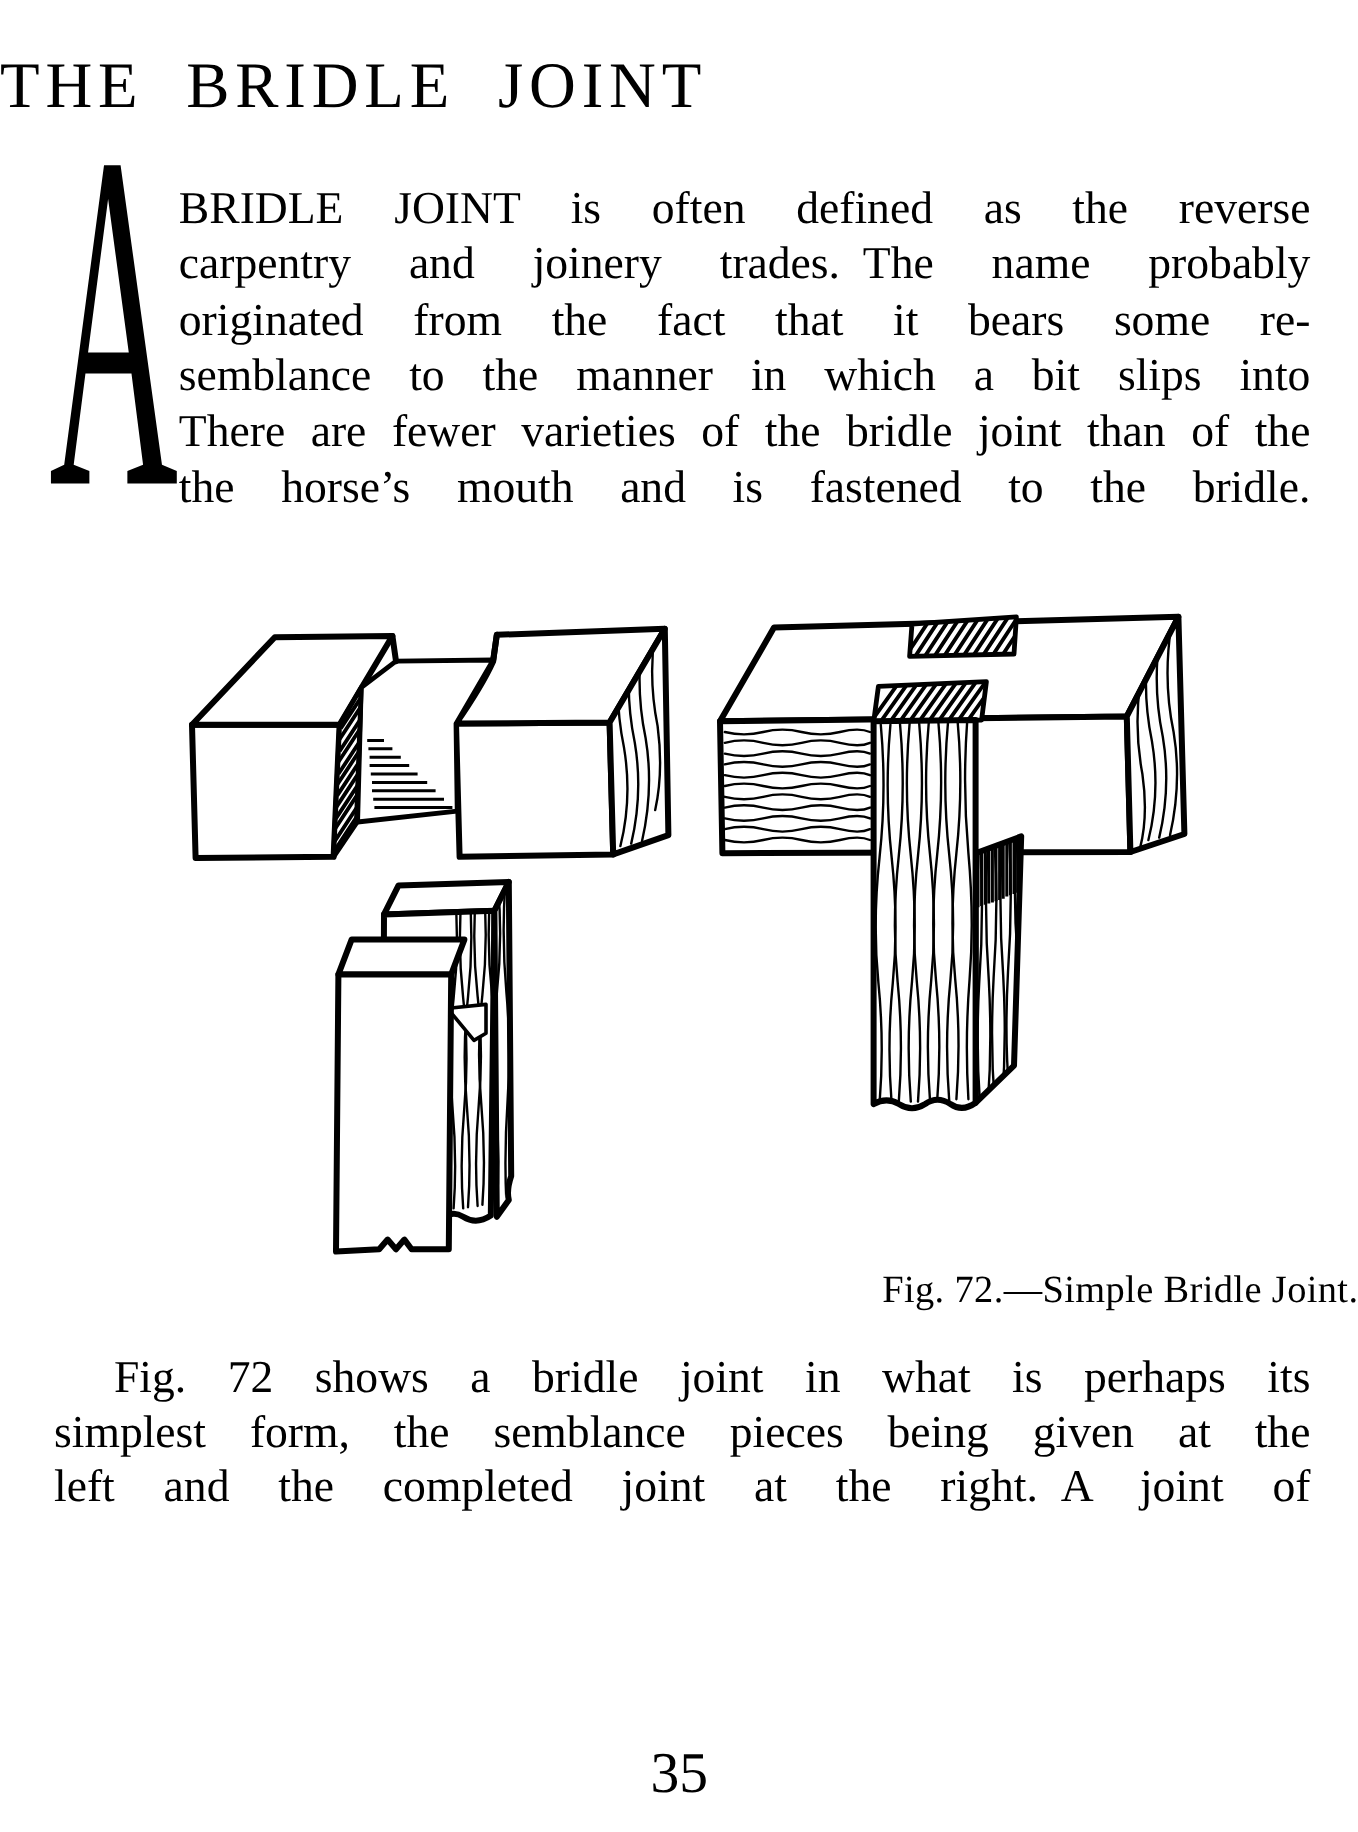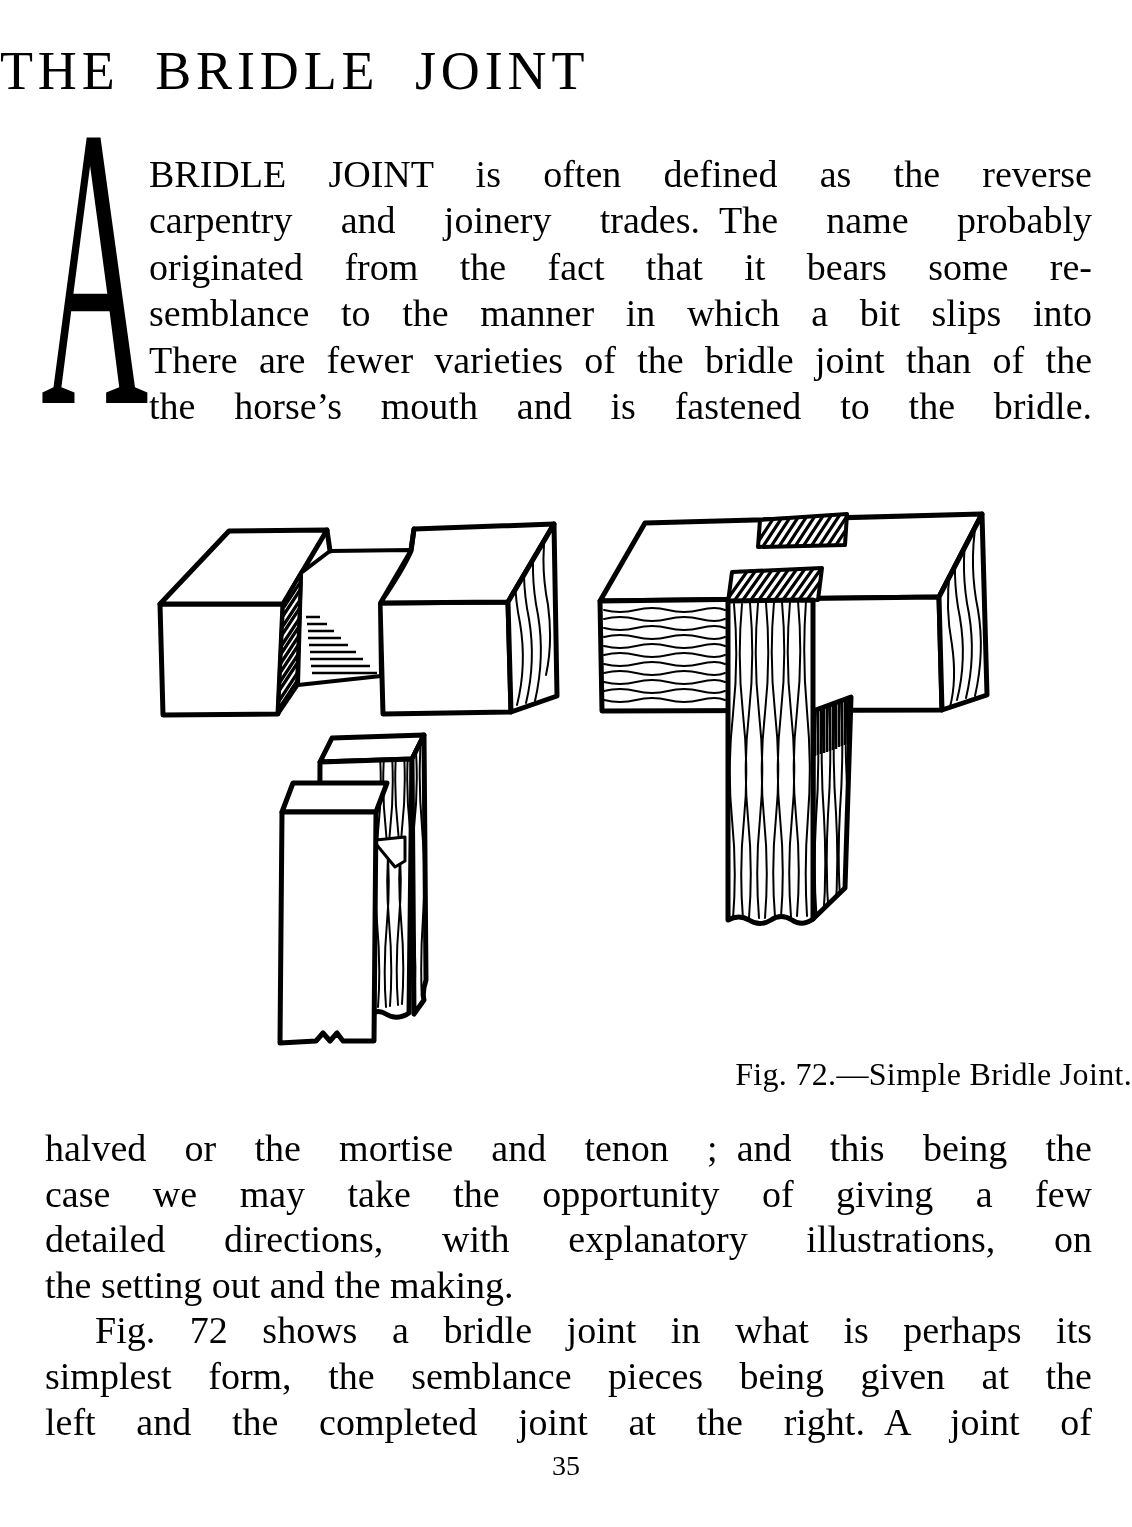--- a/index.html
+++ b/index.html
@@ -21,21 +21,21 @@
   .para3 .tline:first-child{text-indent:50px;}
   .dropcap{float:left;width:92px;height:272px;margin:0 12px 0 0;position:relative;}
   .dropcap span{
     position:absolute;top:-84px;left:-4px;font-size:402px;line-height:1;
     transform:scaleX(.37);transform-origin:0 0;
   }
   .caption{
     position:absolute;top:1056px;left:0;width:100%;text-align:right;
     font-size:32px;letter-spacing:.01em;
   }
-  .pagenum{position:absolute;top:1450px;left:0;width:100%;text-align:center;font-size:28px;}
+  .pagenum{position:absolute;top:1450px;left:0;width:100%;text-align:center;font-size:48px;}
   svg.fig{position:absolute;}
   #fig1{left:150px;top:505px;}
   #fig2{left:275px;top:730px;}
   #fig3{left:590px;top:500px;}
   .outline{fill:#fff;stroke:#000;stroke-width:5;stroke-linejoin:round;stroke-linecap:round;}
   .outline4{fill:#fff;stroke:#000;stroke-width:4;stroke-linejoin:round;stroke-linecap:round;}
   .grain{fill:none;stroke:#000;stroke-width:2;stroke-linecap:round;}
   .hatch{fill:none;stroke:#000;stroke-width:3.2;stroke-linecap:butt;}
   .hatch25{fill:none;stroke:#000;stroke-width:2.5;stroke-linecap:butt;}
   .edge{fill:none;stroke:#000;stroke-width:5;stroke-linejoin:round;stroke-linecap:round;}
@@ -204,26 +204,20 @@
         <path class="grain" d="M200,102 q-5,55 1,110 t1,105 t-1,100"></path>
         <path class="grain" d="M208,101 q5,55 -1,110 t-1,105 t1,100"></path>
         <path class="grain" d="M216,101 q-4,55 1,110 t1,105 t-1,100"></path>
       </g>
     </svg>
 
     <div class="caption">Fig. 72.—Simple Bridle Joint.</div>
   </div>
 
   <div class="p2p3 bodytext">
-    <div class="para2 para-endleft">
-        <div class="tline">halved or the mortise and tenon ; and this being the</div>
-        <div class="tline">case we may take the opportunity of giving a few</div>
-        <div class="tline">detailed directions, with explanatory illustrations, on</div>
-        <div class="tline">the setting out and the making.</div>
-      </div>
     <div class="para3">
         <div class="tline">Fig. 72 shows a bridle joint in what is perhaps its</div>
         <div class="tline">simplest form, the semblance pieces being given at the</div>
         <div class="tline">left and the completed joint at the right. A joint of</div>
       </div>
   </div>
 
   <div class="pagenum">35</div>
 
 </div>

